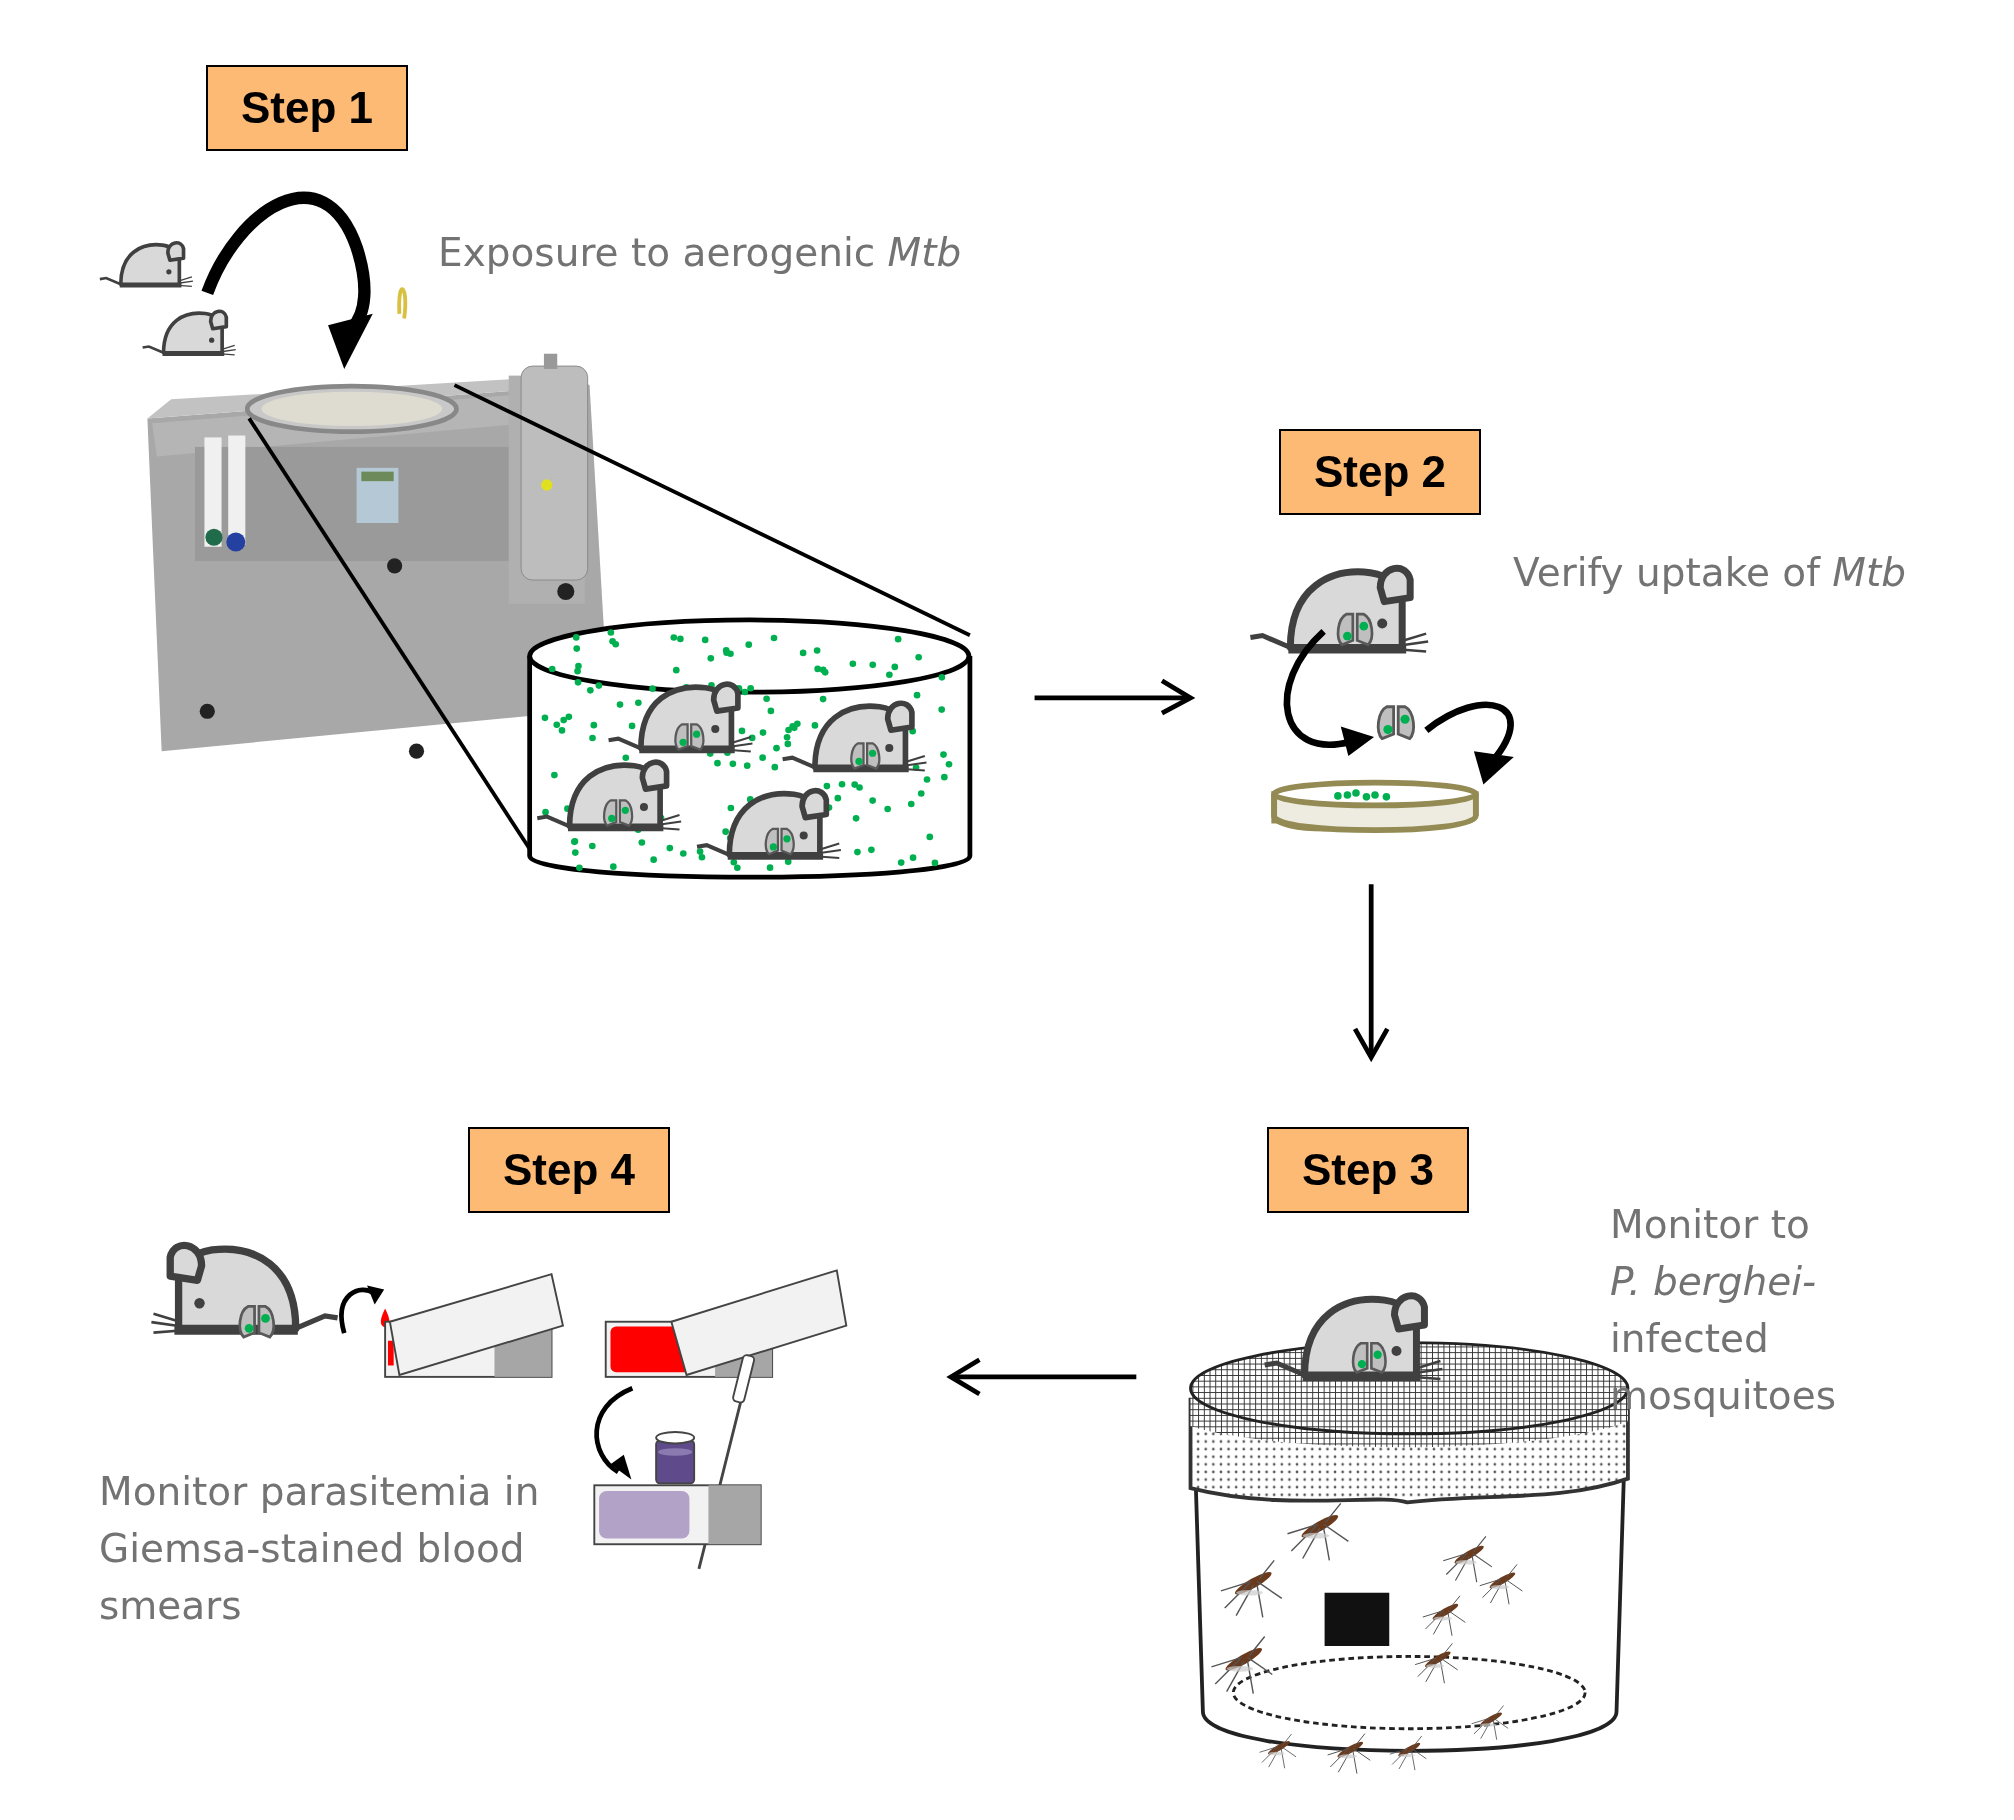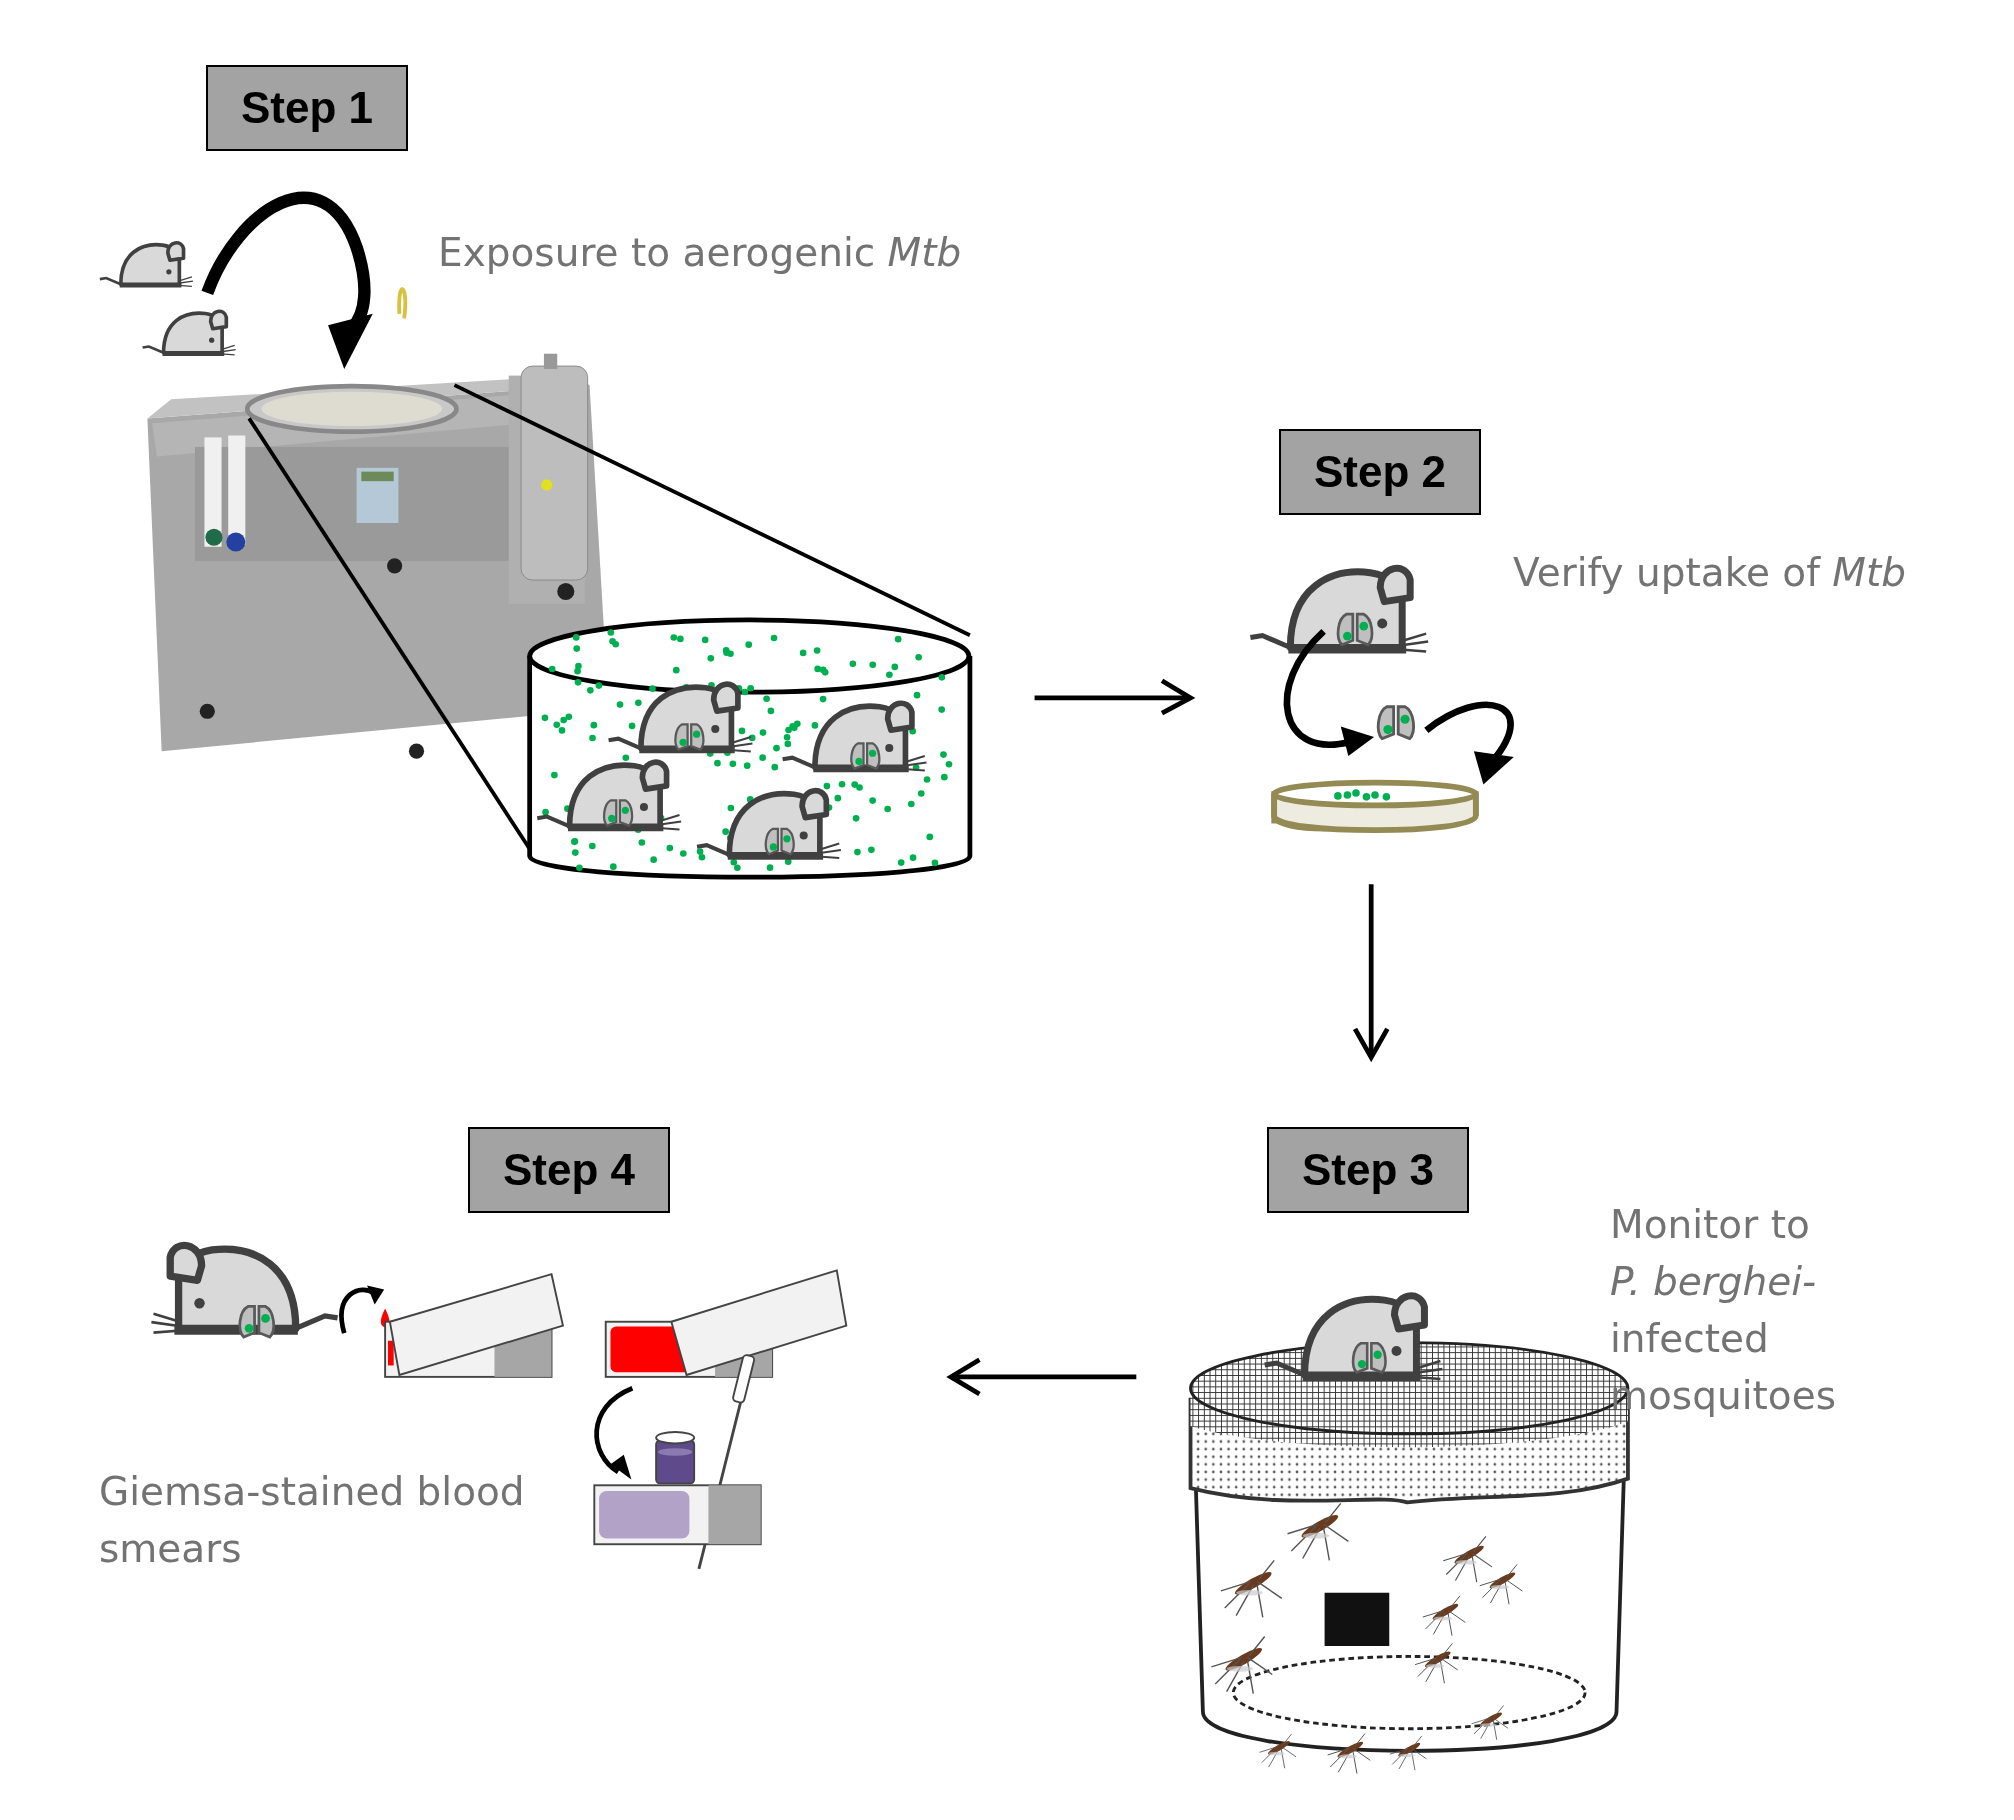--- a/index.html
+++ b/index.html
@@ -1,17 +1,17 @@
 <!DOCTYPE html>
 <html style="font-size:15px"><head>
 <meta charset="utf-8">
 <style>
   html, body { margin:0; padding:0; background:#ffffff; }
   body { width:2014px; height:1820px; position:relative; overflow:hidden; font-family:"Liberation Sans", sans-serif; }
-  .step-box { position:absolute; width:202px; height:86px; background:#a3a3a3; border:2.9px solid #000; box-sizing:border-box;
+  .step-box { position:absolute; width:202px; height:86px; background:#fdba74; border:2.9px solid #000; box-sizing:border-box;
               display:flex; align-items:center; justify-content:center; font-family:"Liberation Sans", sans-serif;
               font-weight:bold; font-size:44px; color:#000; }
   .label { position:absolute; font-family:"DejaVu Sans", sans-serif; font-size:39px; color:#737373; line-height:57px; white-space:nowrap; }
   .label i { font-style:italic; }
   svg.art { position:absolute; left:0; top:0; }
 </style>
 </head>
 <body>
 
 <svg class="art" width="2014" height="1820" viewBox="0 0 2118 1914">
@@ -407,16 +407,17 @@
 
 <div class="label" style="left:438px; top:224px;"><span>Exposure to aerogenic </span><i>Mtb</i></div>
 <div class="label" style="left:1501px; top:544px;margin-left:12px;"><span>Verify uptake of </span><i>Mtb</i></div>
 <div class="label" style="left:1610px; top:1196px;">
   <div>Monitor to</div>
   <div style="font-style:italic;">P. berghei-</div>
   <div>infected</div>
   <div>mosquitoes</div>
 </div>
 <div class="label" style="left:99px; top:1463px;">
+  <div>Monitor parasitemia in</div>
   <div>Giemsa-stained blood</div>
   <div>smears</div>
 </div>
 
 
 </body></html>

